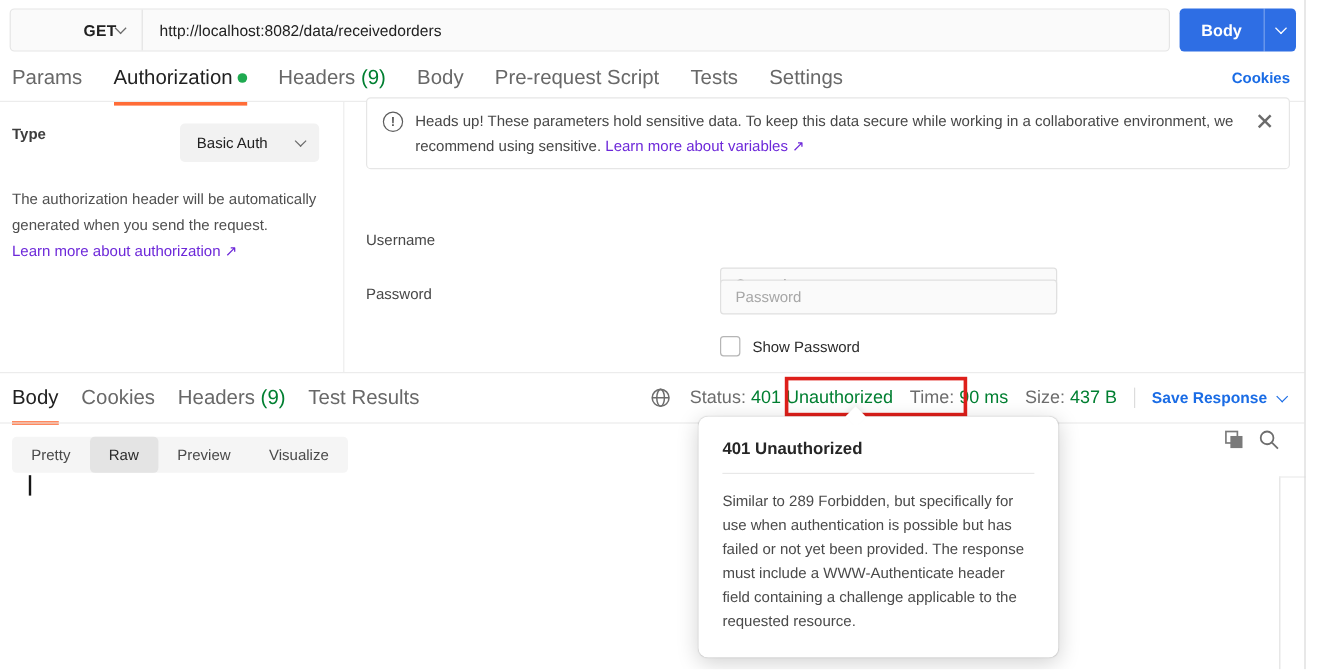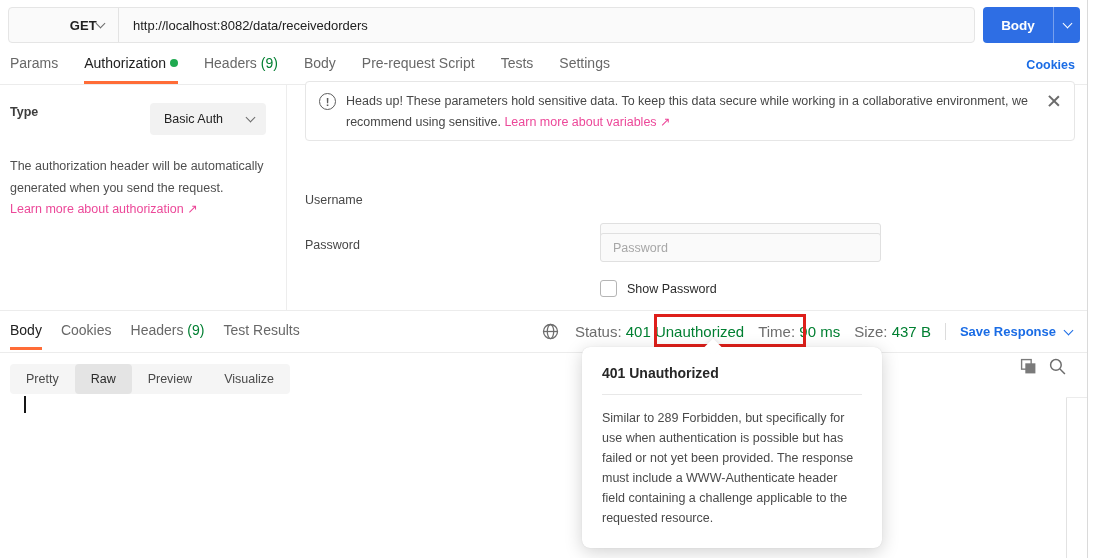--- a/index.html
+++ b/index.html
@@ -19,36 +19,36 @@
   .send-btn { position:absolute; left:983px; top:7px; width:97px; height:36px; background:#2e6ee4;
     border-radius:4px; display:flex; align-items:stretch; cursor:pointer; }
   .send-main { width:70px; display:flex; align-items:center; justify-content:center;
     color:#fff; font-size:13.5px; font-weight:bold; }
   .send-split { width:27px; border-left:1px solid rgba(255,255,255,.35); display:flex; align-items:center; justify-content:center; }
   .send-split .chev { border-color:#fff; }
 
   
   .req-tabs { position:absolute; left:0; top:55px; width:1087px; height:29px; display:flex;
     align-items:flex-start; padding-left:10px; gap:26px; }
-  .tab { font-size:14px; color:#686868; padding-bottom:10px; cursor:pointer; white-space:nowrap; }
+  .tab { font-size:17px; color:#686868; padding-bottom:10px; cursor:pointer; white-space:nowrap; }
   .tab.active { color:#212121; border-bottom:3px solid #ff6c37; display:flex; align-items:center; gap:4px; }
   .green-dot { width:8px; height:8px; border-radius:50%; background:#1faa50; display:inline-block; }
   .count { color:#007f31; }
   .cookies-link { position:absolute; right:23px; top:58px; font-size:12.5px; font-weight:bold;
     color:#1a6ce5; cursor:pointer; }
   .hdiv { position:absolute; left:0; width:1087px; height:1px; background:#ececec; }
 
   
   .left-panel { position:absolute; left:0; top:85px; width:287px; height:225px; border-right:1px solid #ededed; }
   .type-label { position:absolute; left:10px; top:20px; font-size:12.5px; font-weight:bold; color:#3d3d3d; }
   .type-select { position:absolute; left:150px; top:18px; width:116px; height:32px; background:#f2f2f2;
     border-radius:4px; display:flex; align-items:center; justify-content:space-between; padding:0 12px 0 14px; cursor:pointer; }
   .type-select span { font-size:12.5px; color:#212121; }
   .auth-help { position:absolute; left:10px; top:70px; width:272px; font-size:12.5px; line-height:22px; color:#4f4f4f; }
-  .link { color:#ec4899; cursor:pointer; text-decoration:none; }
+  .link { color:#6d28d9; cursor:pointer; text-decoration:none; }
   .auth-link { position:absolute; left:10px; top:116px; font-size:12.5px; }
 
   .banner { position:absolute; left:305px; top:81px; width:770px; height:60px; border:1px solid #e6e6e6;
     border-radius:4px; background:#fff; }
   .info-icon { position:absolute; left:13px; top:11px; width:17px; height:17px; border:1.4px solid #5c5c5c;
     border-radius:50%; color:#5c5c5c; font-size:11px; font-weight:bold; display:flex; align-items:center; justify-content:center; }
   .info-icon::before { content:"!"; }
   .banner-text { position:absolute; left:40px; top:9px; width:700px; font-size:12.5px; line-height:21px; color:#474747; }
   .close-x { position:absolute; right:14px; top:12px; width:14px; height:14px; cursor:pointer; }
   .close-x::before, .close-x::after { content:""; position:absolute; left:6.5px; top:0; width:1.5px; height:14px; background:#6b6b6b; }

